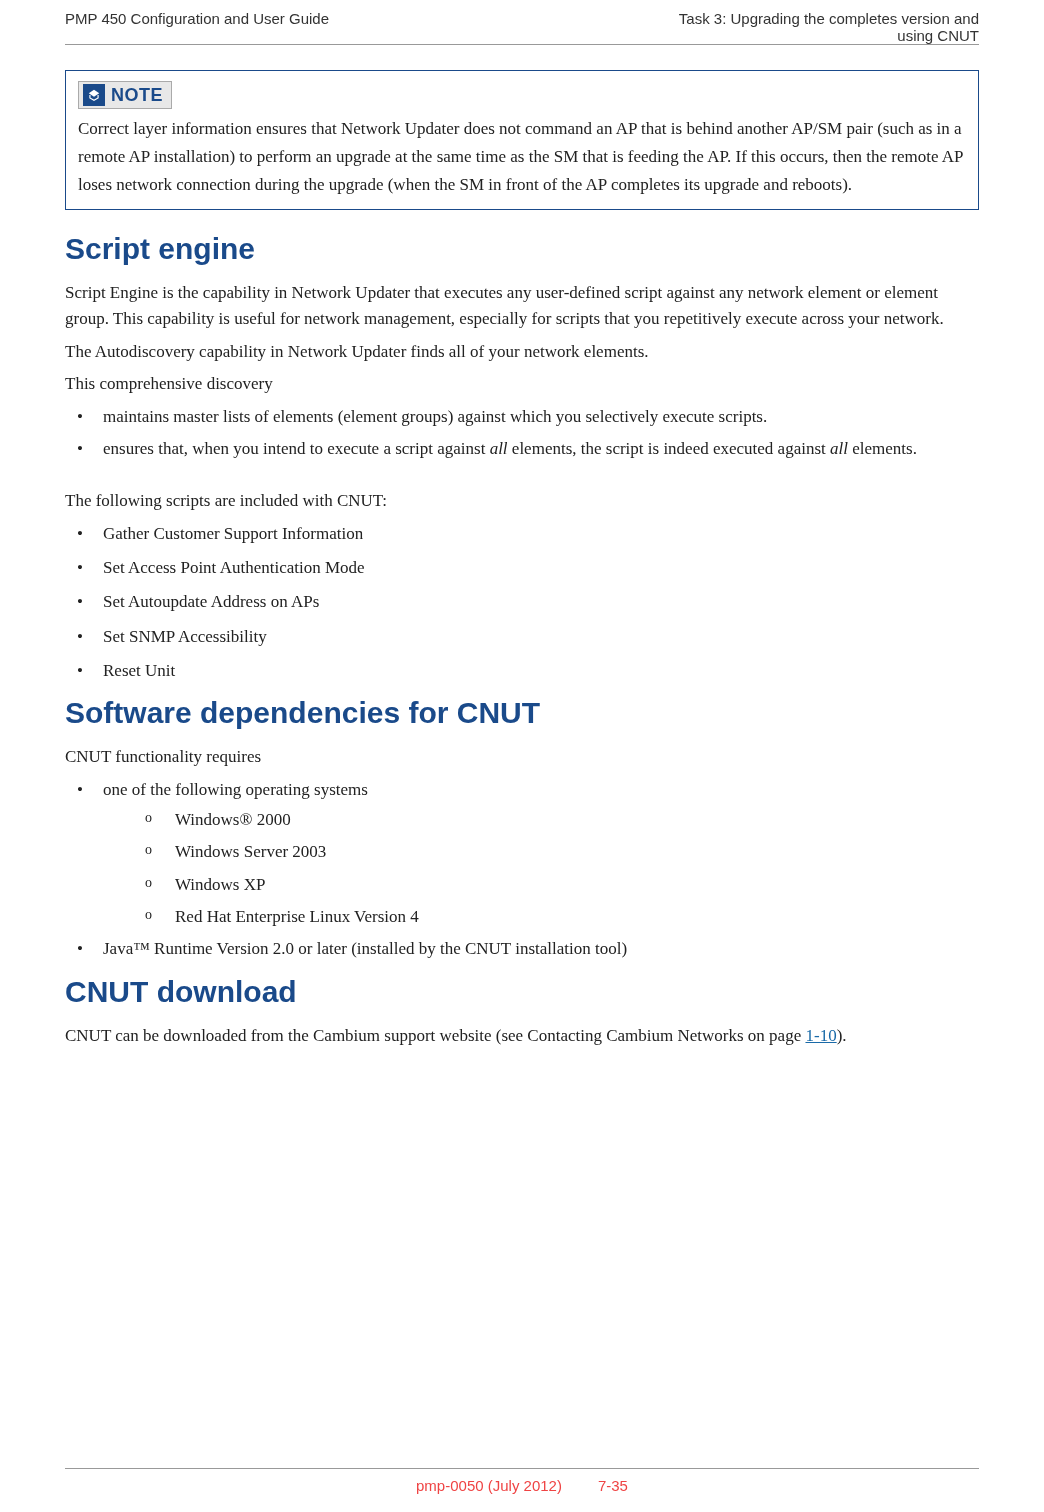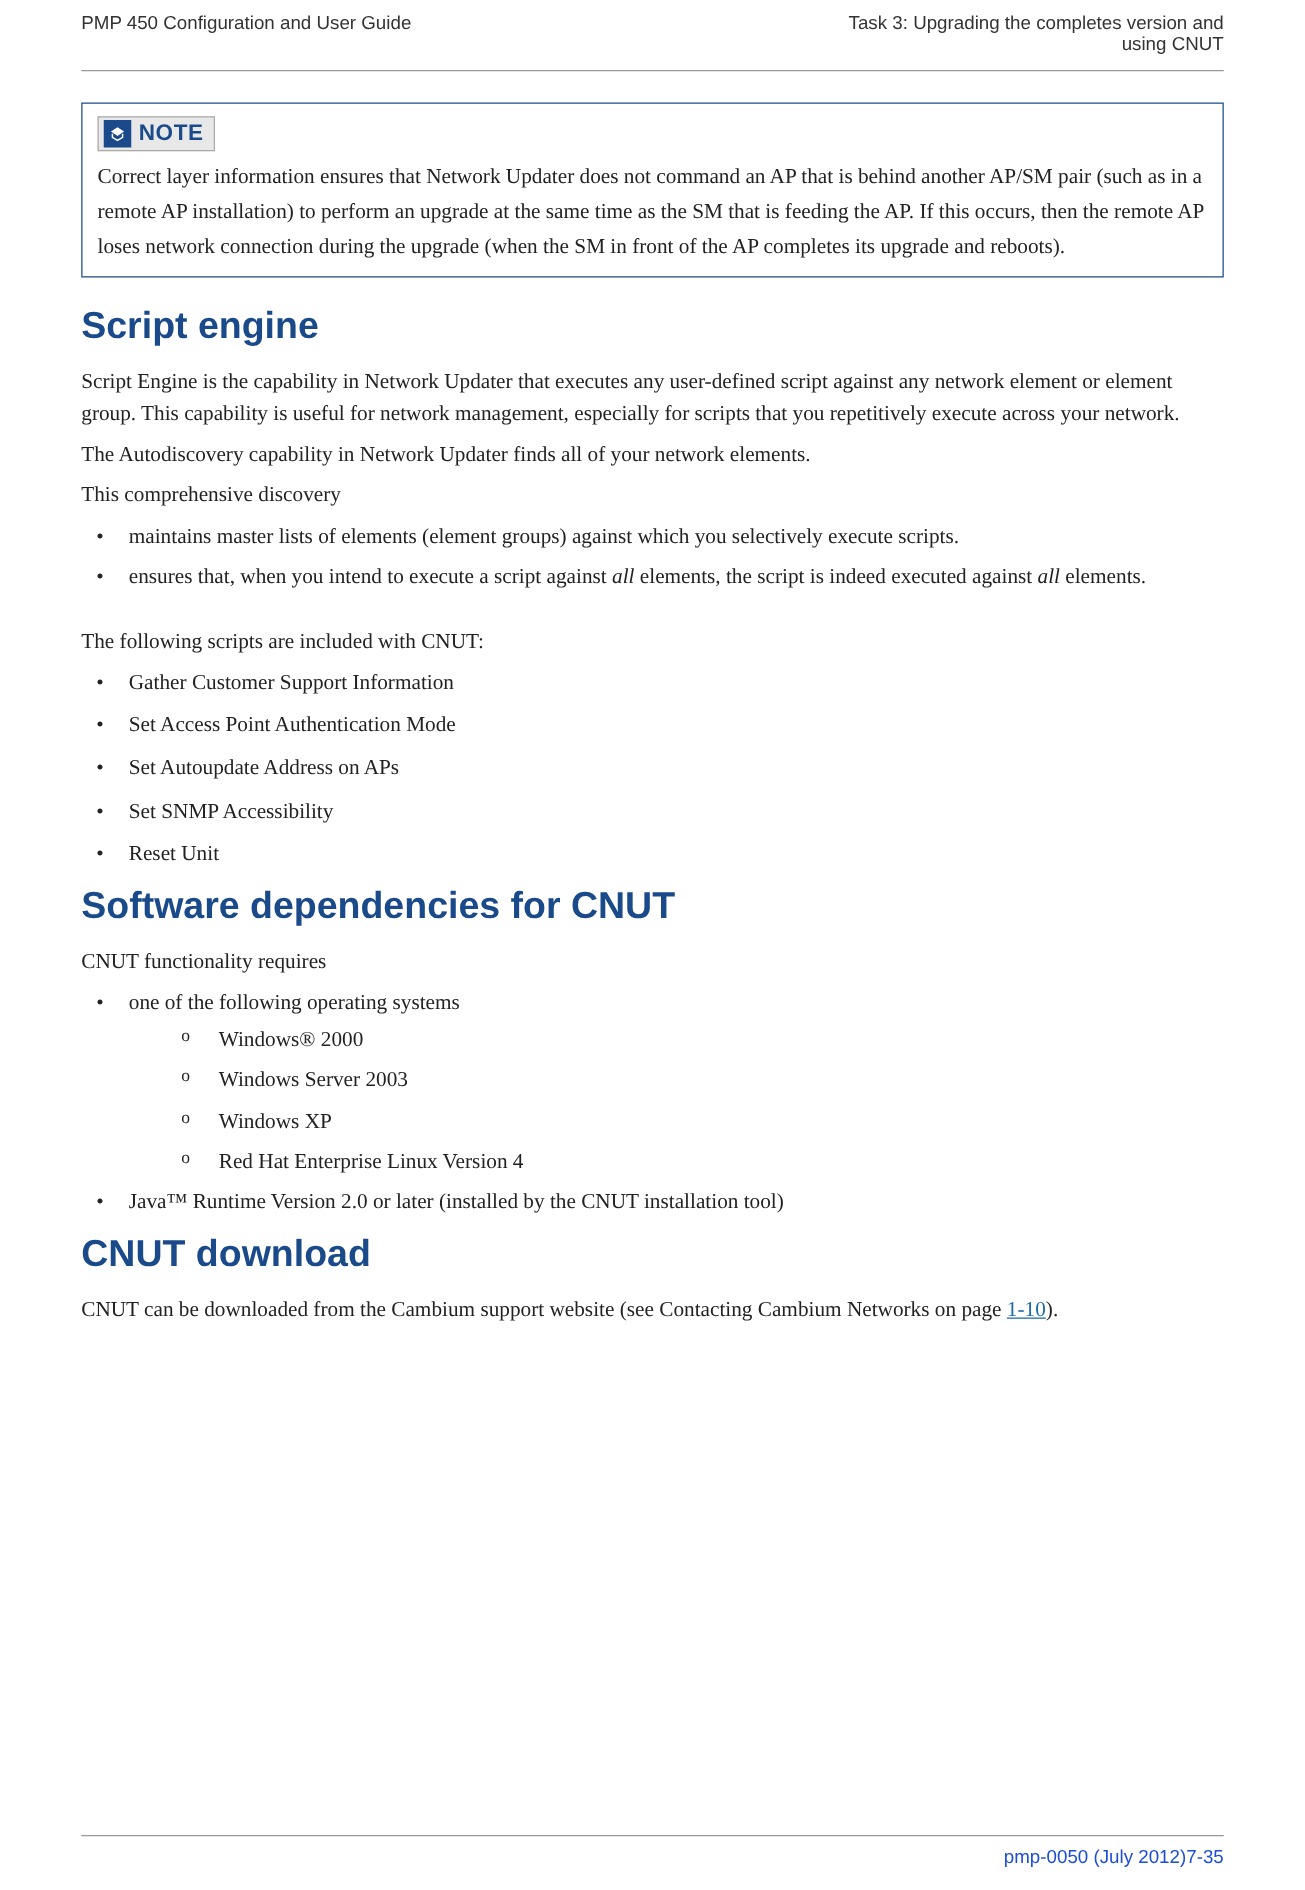--- a/index.html
+++ b/index.html
@@ -19,38 +19,37 @@
       padding: 10px 65px 20px 65px;
       height: 100%;
       position: relative;
     }
     .header {
       display: flex;
       justify-content: space-between;
       font-family: Verdana, Arial, sans-serif;
       font-size: 15px;
       color: #333;
-      padding-bottom: 12px;
       border-bottom: 1px solid #999;
       margin-bottom: 25px;
     }
     .header-left {
       text-align: left;
     }
     .header-right {
       text-align: right;
     }
     .note-box {
       border: 1px solid #1a4a8a;
       padding: 10px 12px;
       margin-bottom: 22px;
     }
     .note-badge {
       display: inline-flex;
-      align-items: flex-start;
+      align-items: center;
       background: #e8e8e8;
       border: 1px solid #aaa;
       padding: 2px 8px 2px 4px;
       margin-bottom: 6px;
     }
     .note-icon {
       display: inline-flex;
       align-items: center;
       justify-content: center;
       width: 22px;
@@ -134,26 +133,27 @@
     .link {
       color: #1a6aa8;
       text-decoration: underline;
     }
     .footer {
       position: absolute;
       bottom: 18px;
       left: 65px;
       right: 65px;
       display: flex;
-      justify-content: flex-end;
+      justify-content: center;
       font-family: Verdana, Arial, sans-serif;
       font-size: 15px;
-      color: #1d4ed8;
+      color: #ef4444;
       border-top: 1px solid #999;
       padding-top: 8px;
+      gap: 36px;
     }
     .spacer {
       height: 14px;
     }
   </style>
 </head>
 <body>
 
 <div class="page">
 

